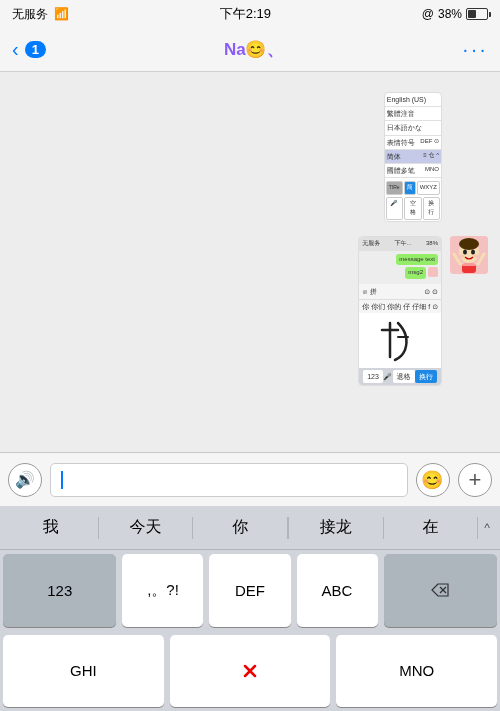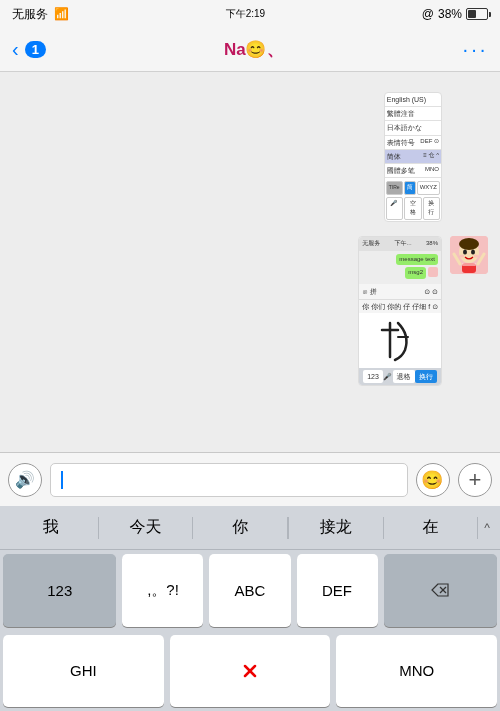--- a/index.html
+++ b/index.html
@@ -18,21 +18,21 @@
       height: 28px;
       background: #f5f5f5;
       display: flex;
       align-items: center;
       justify-content: space-between;
       padding: 0 12px;
       font-size: 12px;
       font-weight: 500;
     }
     .status-left { display: flex; align-items: center; gap: 6px; }
-    .status-center { font-size: 10px; font-weight: 500; }
+    .status-center { font-size: 13px; font-weight: 500; }
     .status-right { display: flex; align-items: center; gap: 4px; font-size: 12px; }
     .battery {
       width: 22px; height: 12px; border: 1.5px solid #333; border-radius: 2px; position: relative; display: inline-block;
     }
     .battery::after {
       content: ''; position: absolute; right: -4px; top: 3px; width: 2px; height: 5px; background: #333; border-radius: 0 1px 1px 0;
     }
     .battery-fill {
       position: absolute; left: 1px; top: 1px; bottom: 1px; width: 38%; background: #333; border-radius: 1px;
     }
@@ -53,21 +53,21 @@
       gap: 6px;
       font-size: 17px;
       color: #007aff;
     }
     .nav-back-arrow { font-size: 20px; color: #007aff; }
     .nav-badge {
       background: #007aff; color: white; border-radius: 10px;
       padding: 1px 7px; font-size: 13px; font-weight: 600;
     }
     .nav-title {
-      font-size: 17px; font-weight: 600; color: #be185d;
+      font-size: 17px; font-weight: 600; color: #8b5cf6;
     }
     .nav-more { font-size: 20px; color: #007aff; letter-spacing: 2px; }
 
     
     .chat-area {
       height: 380px;
       background: #ededed;
       overflow: hidden;
       position: relative;
       display: flex;
@@ -454,22 +454,22 @@
     <span class="pred-word">接龙</span>
     <div class="pred-divider"></div>
     <span class="pred-word">在</span>
     <div class="pred-divider"></div>
     <span class="pred-arrow">^</span>
   </div>
 
   <div class="key-row">
     <div class="key key-special">123</div>
     <div class="key">,。?!</div>
+    <div class="key">DEF</div>
     <div class="key">ABC</div>
-    <div class="key">DEF</div>
     <div class="key key-delete">
       <svg width="20" height="16" viewBox="0 0 20 16" fill="none" xmlns="http://www.w3.org/2000/svg">
         <path d="M8 2 L2 8 L8 14 L18 14 L18 2 Z" stroke="#333" stroke-width="1.2" fill="none"></path>
         <line x1="10" y1="5" x2="16" y2="11" stroke="#333" stroke-width="1.2"></line>
         <line x1="16" y1="5" x2="10" y2="11" stroke="#333" stroke-width="1.2"></line>
       </svg>
     </div>
   </div>
 
   <div class="key-row">

